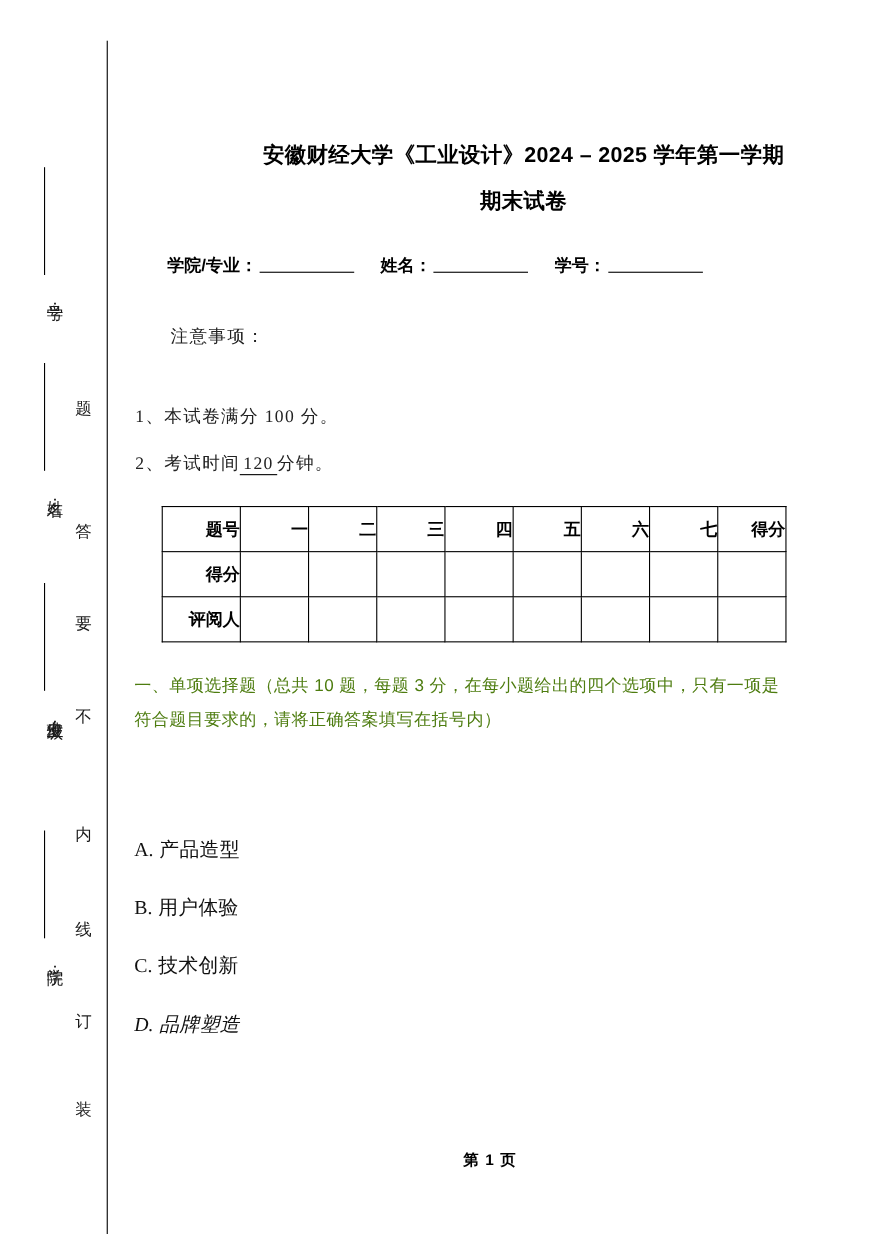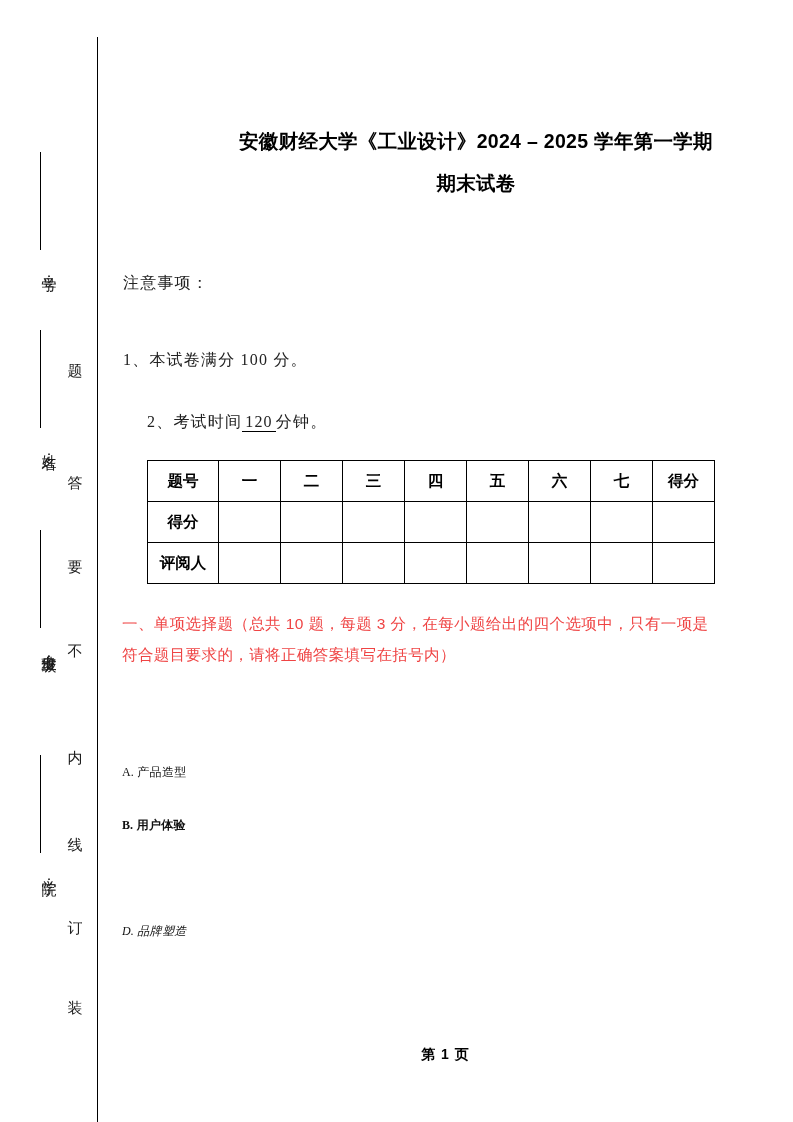--- a/index.html
+++ b/index.html
@@ -109,60 +109,60 @@
   .note-line {
     position: absolute;
     left: 25px;
     font-family: "Liberation Serif", "DejaVu Serif", serif;
     font-size: 16px;
     line-height: 24px;
     letter-spacing: 1.2px;
     color: #222;
     white-space: nowrap;
   }
-  #note-title { top: 271px; }
-  #note-1 { top: 348px; }
-  #note-2 { top: 410px; margin-left: 24px; }
+  #note-title { top: 295px; margin-left: 32px; }
+  #note-1 { top: 368px; }
+  #note-2 { top: 410px; }
   .uline {
     border-bottom: 1.3px solid #000;
     padding: 0 3px 1px 3px;
   }
 
   
   #score-table {
     position: absolute;
     left: 49px;
     top: 460px;
     border-collapse: collapse;
     table-layout: fixed;
     width: 562px;
   }
   #score-table td {
     border: 1.3px solid #000;
     height: 40px;
-    text-align: center;
+    text-align: right;
     vertical-align: middle;
     font-family: "Liberation Sans", "DejaVu Sans", sans-serif;
     font-weight: bold;
     font-size: 15.5px;
     padding: 0;
   }
   #score-table td.hdr-col { width: 70px; }
   #score-table td.data-col { width: 61px; }
 
   
   .section-head {
     position: absolute;
     left: 24px;
     width: 602px;
     font-family: "Liberation Sans", "DejaVu Sans", sans-serif;
     font-size: 15.5px;
     line-height: 31px;
     letter-spacing: 0.4px;
-    color: #ef4444;
+    color: #4d7c0f;
   }
   #sec-1 { top: 608px; }
 
   .q-line {
     position: absolute;
     left: 24px;
     width: 620px;
     font-family: "Liberation Sans", "DejaVu Sans", sans-serif;
     font-size: 15.5px;
     line-height: 24px;
@@ -172,34 +172,34 @@
   }
   .q-num {
     font-family: "Liberation Serif", "DejaVu Serif", serif;
     letter-spacing: 0;
   }
   .opt-line {
     position: absolute;
     left: 24px;
     width: 620px;
     font-family: "Liberation Sans", "DejaVu Sans", sans-serif;
-    font-size: 12px;
+    font-size: 18px;
     line-height: 24px;
     letter-spacing: 0.3px;
     color: #111;
     white-space: nowrap;
   }
   .opt-letter {
     font-family: "Liberation Serif", "DejaVu Serif", serif;
     letter-spacing: 0;
   }
 
   #q1      { top: 705px; }
   #q1-a    { top: 760px; }
-  #q1-b    { top: 813px; font-weight: bold; }
+  #q1-b    { top: 813px; }
   #q1-c    { top: 866px; }
   #q1-d    { top: 919px; font-style: italic; }
   #q2      { top: 972px; }
 
   #page-footer {
     position: absolute;
     left: 0;
     top: 1046px;
     width: 695px;
     text-align: center;
@@ -236,20 +236,23 @@
 
   <div class="seal-blank" style="top:755px; height:98px;"></div>
   <div class="seal-outer-block" style="top:868px;">学院：</div>
 </div>
 
 <div id="page-body">
 
   <h1 id="title-line1" class="doc-title">安徽财经大学《工业设计》2024 – 2025 学年第一学期</h1>
   <h1 id="title-line2" class="doc-title">期末试卷</h1>
 
+  <div id="info-row">
+    <span>学院/专业：</span><span class="blank"></span><span class="gap"></span><span>姓名：</span><span class="blank"></span><span class="gap"></span><span>学号：</span><span class="blank"></span>
+  </div>
 
   <div id="note-title" class="note-line">注意事项：</div>
   <div id="note-1" class="note-line">1、本试卷满分 100 分。</div>
   <div id="note-2" class="note-line"><span>2、考试时间</span><span class="uline">120</span><span>分钟。</span></div>
 
   <table id="score-table">
     <tbody>
       <tr>
         <td class="hdr-col">题号</td>
         <td class="data-col">一</td>
@@ -284,17 +287,18 @@
         <td class="data-col"></td>
       </tr>
     </tbody>
   </table>
 
   <div id="sec-1" class="section-head">一、单项选择题（总共 10 题，每题 3 分，在每小题给出的四个选项中，只有一项是符合题目要求的，请将正确答案填写在括号内）</div>
 
 
   <div id="q1-a" class="opt-line"><span class="opt-letter">A.</span> <span>产品造型</span></div>
   <div id="q1-b" class="opt-line"><span class="opt-letter">B.</span> <span>用户体验</span></div>
+  <div id="q1-c" class="opt-line"><span class="opt-letter">C.</span> <span>技术创新</span></div>
   <div id="q1-d" class="opt-line"><span class="opt-letter">D.</span> <span>品牌塑造</span></div>
 
 
   <div id="page-footer">第 1 页</div>
 </div>
 
 </body></html>

